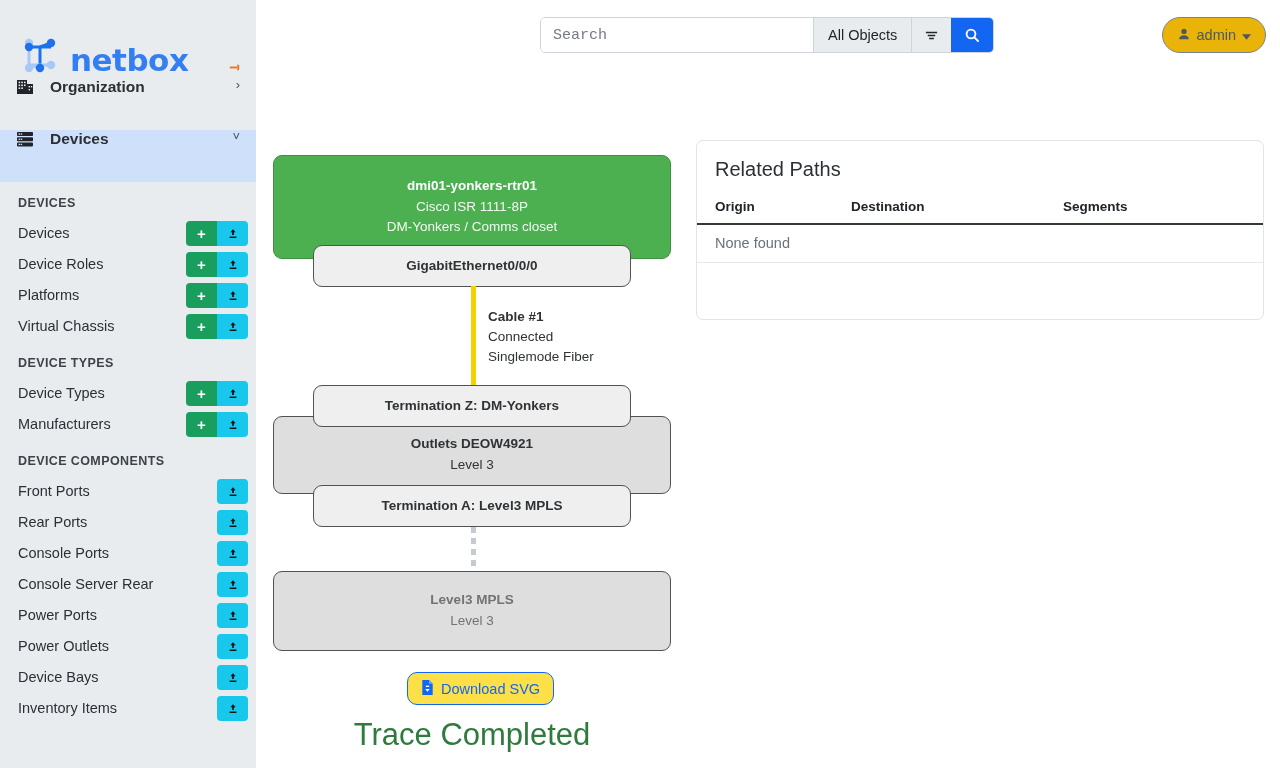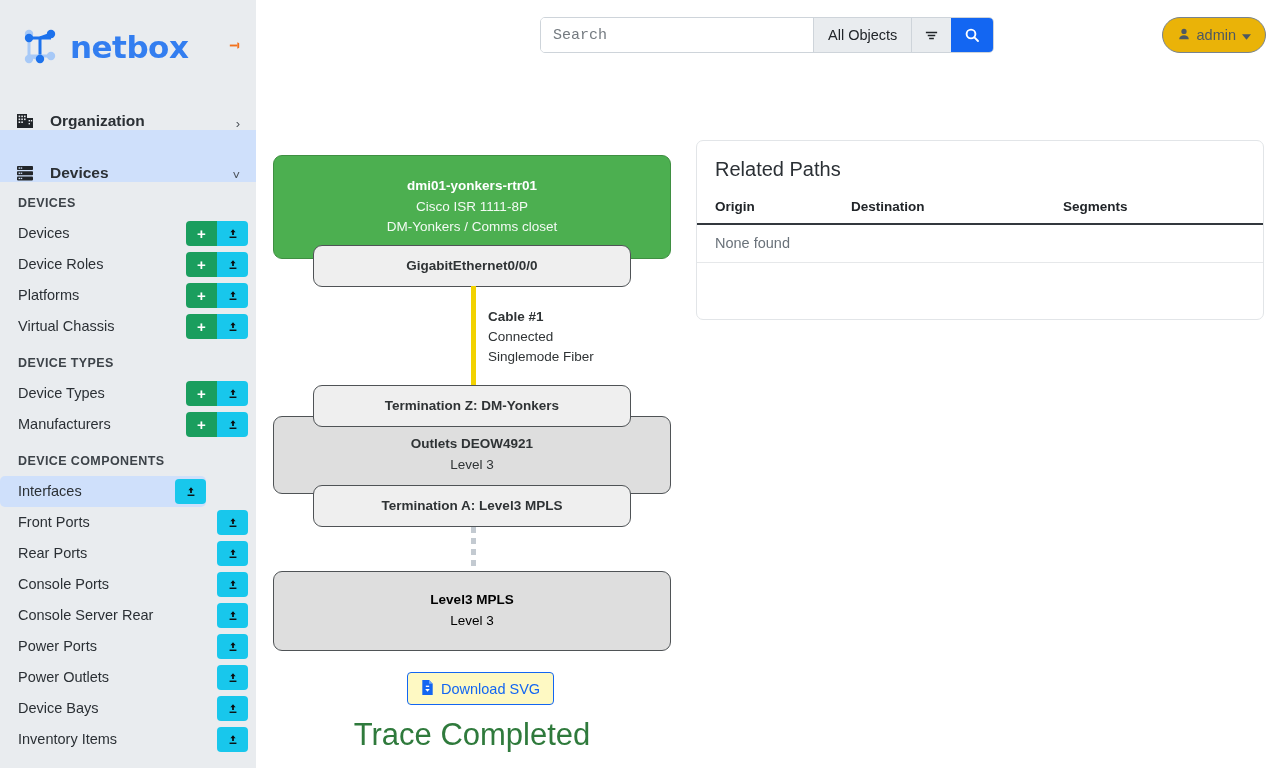--- a/index.html
+++ b/index.html
@@ -14,33 +14,33 @@
 
   
   #sidebar {
     position: absolute; left: 0; top: 0;
     width: 256px; height: 768px;
     background: #e9ecef;
     overflow: hidden;
   }
   .brand {
     height: 78px;
-    display: flex; align-items: center;
+    display: flex; align-items: flex-end;
     padding: 16px 14px 0 18px;
   }
   .brand-logo { width: 44px; height: 44px; flex: 0 0 auto; }
   .brand-word {
     font-size: 31px; font-weight: 700; color: #337ef0;
     letter-spacing: -0.5px; margin-left: 8px;
     font-family: "DejaVu Sans", sans-serif;
   }
   .brand-pin { margin-left: auto; color: #f2711c; font-size: 15px; }
 
   .nav-group {
-    display: flex; align-items: flex-end;
+    display: flex; align-items: flex-start;
     height: 52px; padding: 0 16px 0 12px;
     cursor: pointer;
   }
   .nav-group.active { background: #cfe0fb; }
   .nav-group .gicon { width: 26px; flex: 0 0 auto; display:flex; justify-content:center; }
   .nav-group .glabel {
     font-size: 15.5px; font-weight: 700; color: #2b3035;
     margin-left: 12px;
   }
   .nav-group .gchev { margin-left: auto; color: #4a5057; font-size: 13px; line-height: 1; }
@@ -166,21 +166,21 @@
   .node-iface { top: 90px; }
   .node-termz { top: 230px; }
   .node-terma { top: 330px; text-align: right; }
 
   .node-circuit {
     left: 0; top: 261px; width: 398px; height: 78px;
     background: #dedede; color: #2f3335;
   }
   .node-provider {
     left: 0; top: 416px; width: 398px; height: 80px;
-    background: #dedede; color: #000000;
+    background: #dedede; color: #737373;
   }
 
   .cable-line {
     position: absolute; left: 198px; top: 131px;
     width: 5px; height: 100px; background: #f2d200;
   }
   .cable-label {
     position: absolute; left: 215px; top: 152px;
     font-size: 13.5px; line-height: 20px; color: #2f3335;
   }
@@ -190,22 +190,22 @@
     position: absolute; left: 198px; top: 372px;
     width: 5px; height: 44px;
     background-image: linear-gradient(#c3cad1 55%, rgba(0,0,0,0) 0%);
     background-size: 5px 11px; background-repeat: repeat-y;
   }
 
   .dl-btn {
     position: absolute; left: 134px; top: 517px;
     display: flex; align-items: center; gap: 7px;
     height: 33px; padding: 0 13px;
-    border: 1px solid #1366f2; border-radius: 4px;
-    background: #fef9c3; color: #1366f2; font-size: 14.5px;
+    border: 1px solid #1366f2; border-radius: 10px;
+    background: #fde047; color: #1366f2; font-size: 14.5px;
     cursor: pointer; white-space: nowrap;
   }
   .trace-done {
     position: absolute; left: 0; top: 562px;
     width: 398px; text-align: center;
     font-size: 31px; color: #2f7a3c;
   }
 
   
   #related {
@@ -378,31 +378,20 @@
         <svg viewBox="0 0 14 14" width="12" height="12" fill="#0b0b0b">
             <path d="M7 1.6l3 3.4H8v3.2H6V5H4z"></path>
             <rect x="3" y="10" width="8" height="1.6"></rect>
           </svg>
       </span>
     </span>
   </div>
 
   <div class="sect-header">DEVICE COMPONENTS</div>
 
-  <div class="nav-item selected">
-    <span class="ilabel">Interfaces</span>
-    <span class="btn-pair">
-      <span class="mini-btn mini-imp">
-        <svg viewBox="0 0 14 14" width="12" height="12" fill="#0b0b0b">
-            <path d="M7 1.6l3 3.4H8v3.2H6V5H4z"></path>
-            <rect x="3" y="10" width="8" height="1.6"></rect>
-          </svg>
-      </span>
-    </span>
-  </div>
 
   <div class="nav-item">
     <span class="ilabel">Front Ports</span>
     <span class="btn-pair">
       <span class="mini-btn mini-imp">
         <svg viewBox="0 0 14 14" width="12" height="12" fill="#0b0b0b">
             <path d="M7 1.6l3 3.4H8v3.2H6V5H4z"></path>
             <rect x="3" y="10" width="8" height="1.6"></rect>
           </svg>
       </span>

